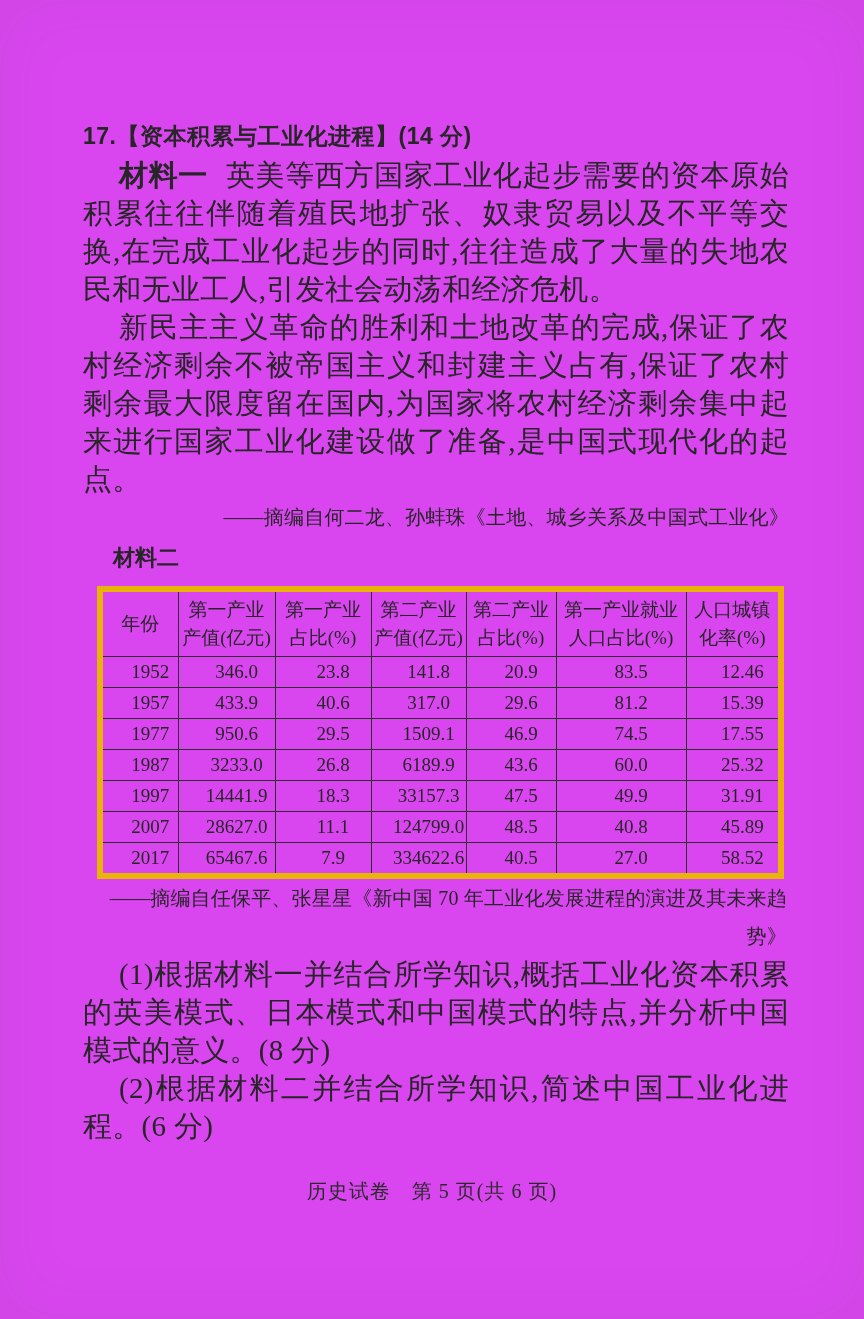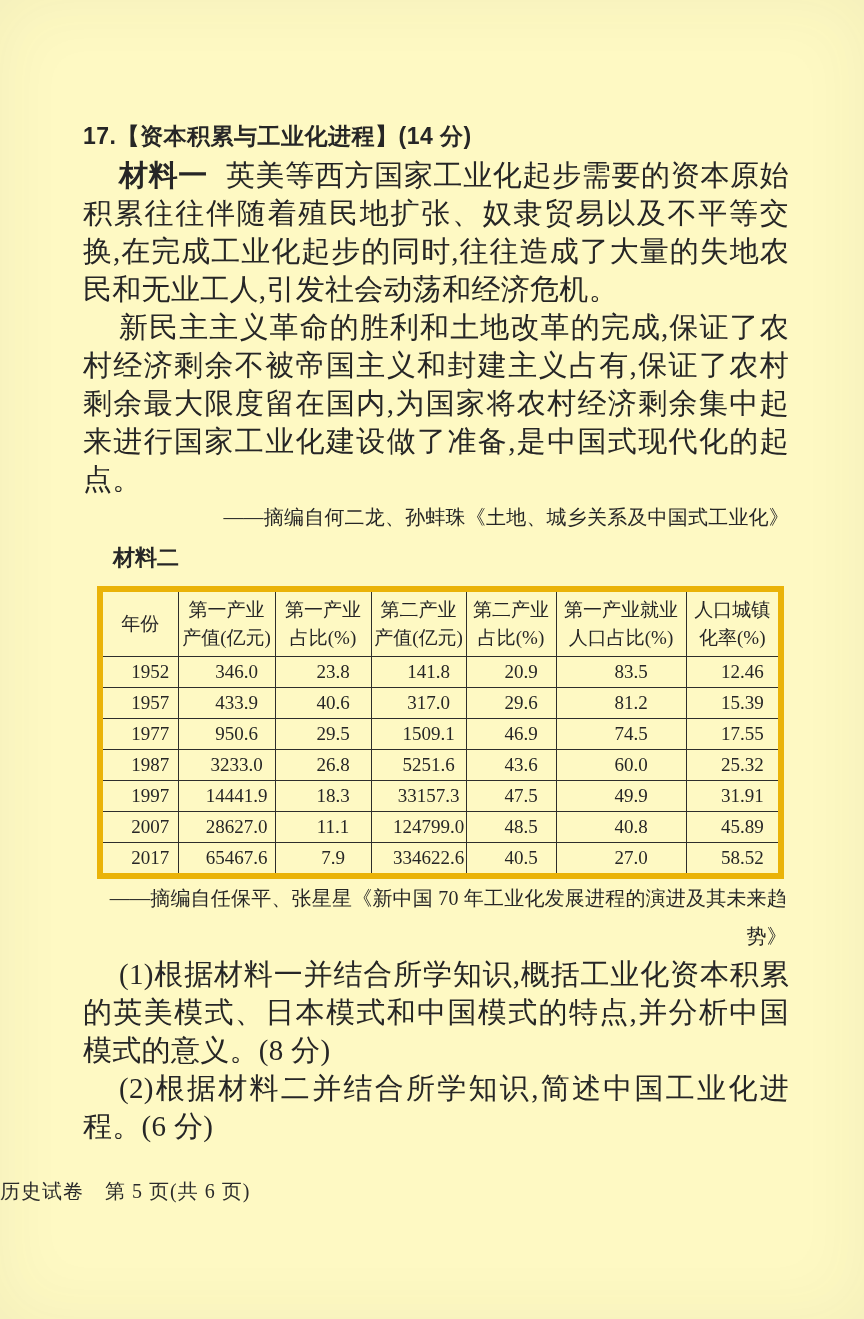--- a/index.html
+++ b/index.html
@@ -3,21 +3,21 @@
 <meta charset="utf-8">
 <style>
   html, body { margin: 0; padding: 0; }
   body { background: #e9e9e7; font-family: "Liberation Serif", serif; }
 
   .page {
     position: relative;
     width: 864px;
     height: 1319px;
     margin: 0 auto;
-    background: #fef9c3;
+    background: #d946ef;
     color: #262626;
     overflow: hidden;
     box-shadow: inset 0 0 70px rgba(60,60,55,0.06);
   }
 
   .content {
     position: absolute;
     left: 83px;
     top: 116px;
     width: 706px;
@@ -87,20 +87,21 @@
   table.data-table th div { line-height: 28px; }
   table.data-table td { height: 30px; line-height: 30px; padding-left: 20px; }
 
   .src2 { margin-top: 10px; padding-right: 2px; }
 
   .footer {
     position: absolute;
     top: 1176px;
     left: 0;
     width: 100%;
+    text-align: center;
     font-size: 20px;
     line-height: 30px;
     letter-spacing: 1px;
     color: #2b2b2b;
   }
 </style>
 </head>
 <body>
 
 <div class="page">
@@ -183,21 +184,21 @@
             <td>29.5</td>
             <td>1509.1</td>
             <td>46.9</td>
             <td>74.5</td>
             <td>17.55</td>
           </tr>
           <tr>
             <td>1987</td>
             <td>3233.0</td>
             <td>26.8</td>
-            <td>5251.6</td>
+            <td>6189.9</td>
             <td>43.6</td>
             <td>60.0</td>
             <td>25.32</td>
           </tr>
           <tr>
             <td>1997</td>
             <td>14441.9</td>
             <td>18.3</td>
             <td>33157.3</td>
             <td>47.5</td>

